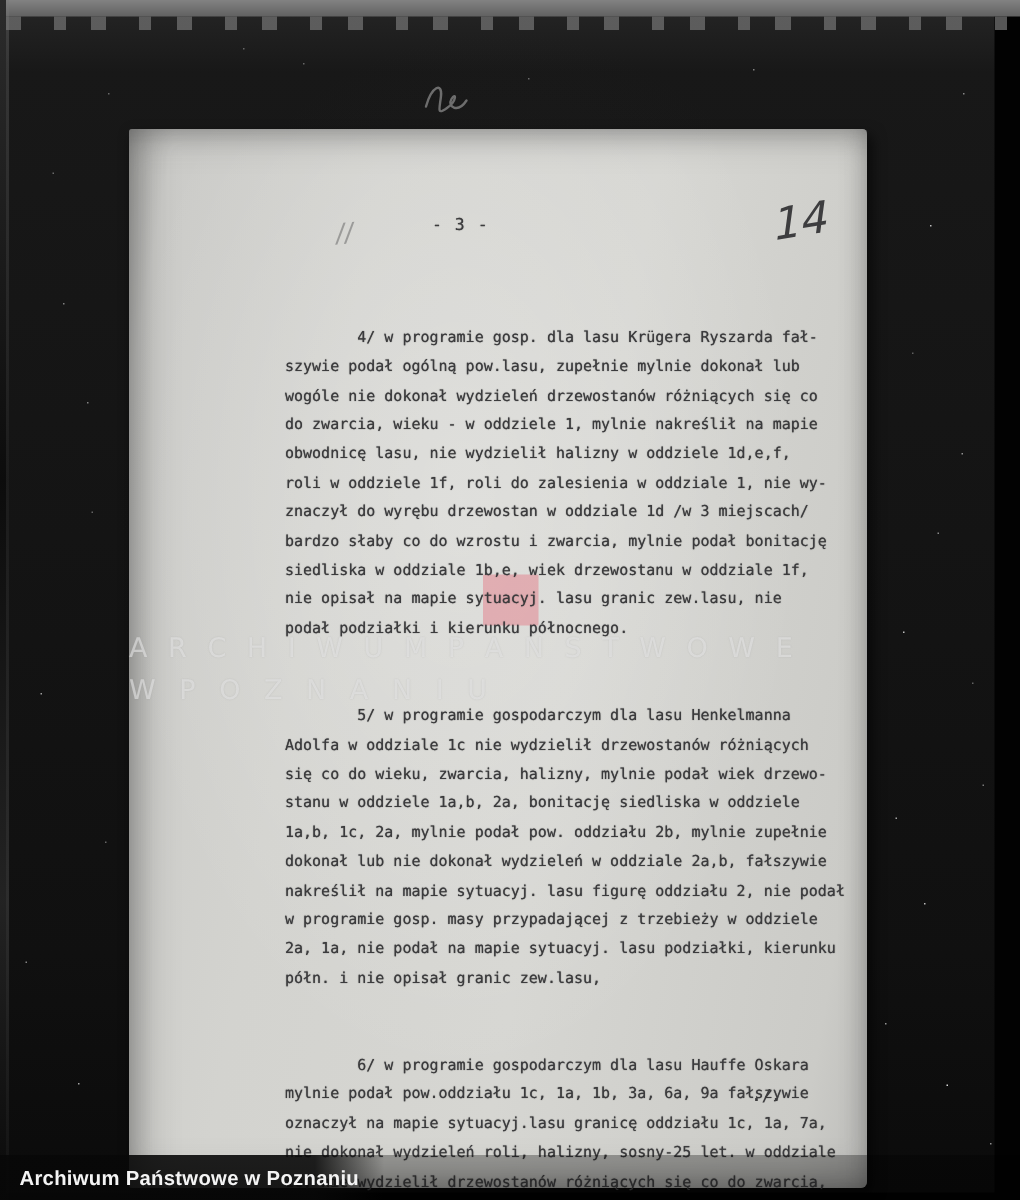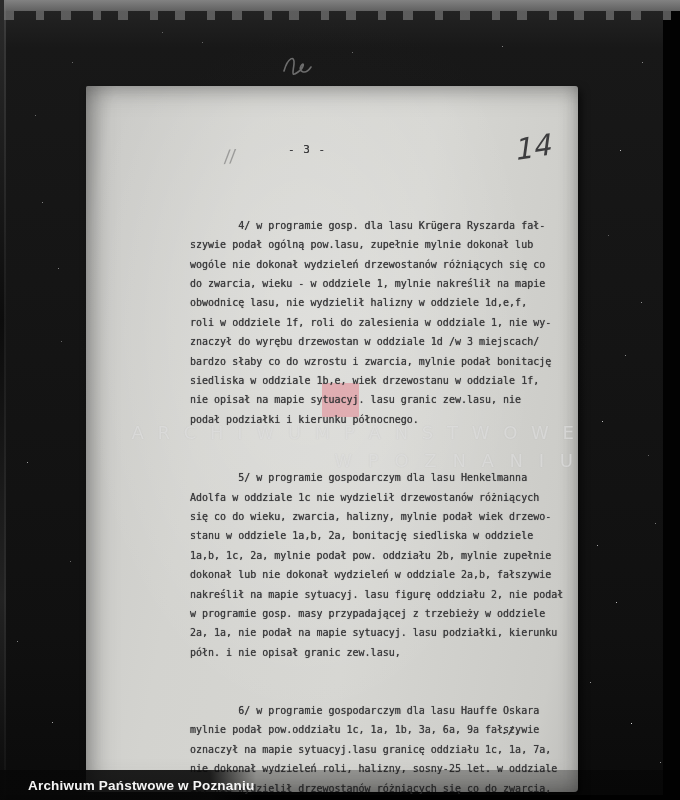--- a/index.html
+++ b/index.html
@@ -51,35 +51,35 @@
   .page-number{position:absolute;left:202px;top:57px;
     font-family:"DejaVu Sans Mono",monospace;font-size:11px;letter-spacing:1px;color:#3c3c3e;
     text-shadow:0 0 .6px rgba(50,50,50,.8);}
   .folio{position:absolute;left:430px;top:44px;font-family:"DejaVu Sans",sans-serif;
     font-style:italic;font-size:29px;font-weight:500;color:#2e2e30;
     transform:rotate(-9deg) skewX(-6deg);opacity:.9;}
   .pencil-mark{position:absolute;left:138px;top:60px;font-size:17px;font-style:italic;
     color:rgba(105,105,105,.55);transform:rotate(-6deg);}
   .highlight-stamp{position:absolute;left:236px;top:297px;width:37px;height:34px;
     background:rgba(228,125,138,.5);filter:blur(.4px);border-radius:1px;}
-  .watermark{position:absolute;left:0;width:492px;text-align:right;
+  .watermark{position:absolute;left:0;width:492px;text-align:left;
     color:rgba(245,245,245,.5);font-family:"DejaVu Sans",sans-serif;pointer-events:none;
     text-shadow:0 0 1px rgba(150,150,150,.4);}
   .watermark.l1{top:336px;font-size:18px;letter-spacing:4px;}
   .watermark.l2{top:364px;font-size:18px;letter-spacing:5px;}
   .body-text{position:absolute;left:104px;top:91px;width:390px;
     font-family:"DejaVu Sans Mono",monospace;font-size:10px;line-height:19.4px;
     color:#3b3b3d;white-space:pre;text-shadow:0 0 .7px rgba(45,45,45,.85);}
   .cont-mark{position:absolute;left:415px;top:638px;font-family:"DejaVu Sans Mono",monospace;
     font-size:11px;font-weight:bold;color:#3b3b3d;}
   
   .bottom-overlay{position:absolute;left:0;top:770px;width:680px;height:30px;
     background:rgba(0,0,0,.3);}
   .caption-chip{position:absolute;left:0;top:770px;width:256px;height:30px;
-    display:flex;align-items:center;padding-left:28px;box-sizing:border-box;
+    display:flex;align-items:center;padding-left:13px;box-sizing:border-box;
     background:linear-gradient(90deg,rgba(8,8,8,.85) 0%,rgba(8,8,8,.85) 82%,rgba(8,8,8,0) 100%);text-align:center;}
   .caption-text{font-family:"Liberation Sans",sans-serif;font-size:13.5px;font-weight:bold;
     color:#f4f4f4;letter-spacing:.2px;white-space:nowrap;}
 </style>
 </head>
 <body>
 
 <div class="stage">
 
   <div class="scan-area"></div>

